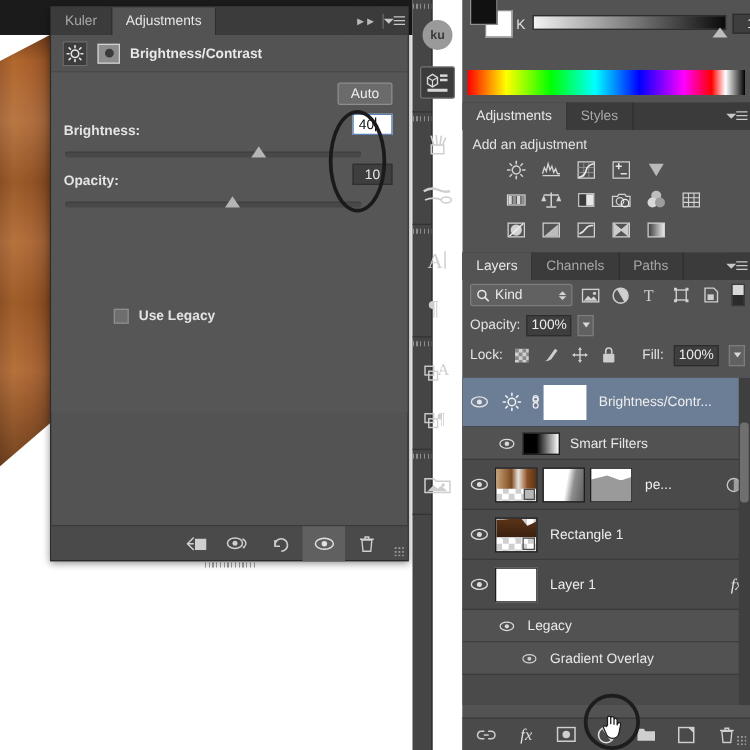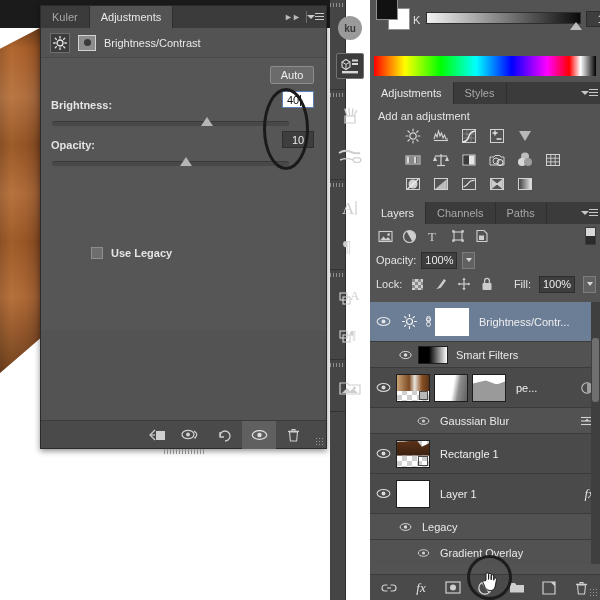--- a/index.html
+++ b/index.html
@@ -79,21 +79,21 @@
   }
   .ps-adj-icon {
     width:20px; height:20px; background:#3c3c3c; border:1px solid #6e6e6e;
     display:flex; align-items:center; justify-content:center;
   }
   .mask-chip {
     width:18px; height:16px; background:#8c8c8c; border:1px solid #d2d2d2;
     display:flex; align-items:center; justify-content:center;
   }
   .mask-chip .dot { width:7px; height:7px; border-radius:50%; background:#3a3a3a; }
-  .prop-title { font-size:11px; font-weight:normal; color:#e9e9e9; }
+  .prop-title { font-size:11px; font-weight:bold; color:#e9e9e9; }
 
   .prop-body { position:relative; height:272px; background:#565656; }
   .auto-btn {
     position:absolute; right:12px; top:8px; width:44px; height:18px;
     background:#6b6b6b; border:1px solid #8d8d8d; border-radius:2px;
     color:#efefef; font-size:11px; line-height:16px; text-align:center;
   }
   .slider-label {
     position:absolute; font-size:11px; font-weight:bold; color:#e4e4e4;
   }
@@ -699,20 +699,31 @@
         <div class="panelmenu">
           <div class="hamburger">
               <i></i>
               <i></i>
               <i></i>
             </div>
         </div>
       </div>
 
       <div class="filter-row">
+        <div class="kind-sel">
+          <svg width="11" height="11" viewBox="0 0 11 11">
+            <circle cx="4.5" cy="4.5" r="3.2" fill="none" stroke="#e6e6e6" stroke-width="1.2"></circle>
+            <line x1="6.9" y1="6.9" x2="10" y2="10" stroke="#e6e6e6" stroke-width="1.4"></line>
+          </svg>
+          <span>Kind</span>
+          <span class="spin">
+              <i class="u"></i>
+              <i class="d"></i>
+            </span>
+        </div>
         <div class="filt-ic">
           <svg width="15" height="13" viewBox="0 0 15 13">
             <rect x="1" y="1.5" width="13" height="10" fill="none" stroke="#cfcfcf" stroke-width="1.1"></rect>
             <path d="M2 10.5 L5.5 6.5 L8 9 L10 7 L13 10.5 Z" fill="#cfcfcf"></path>
             <circle cx="10.6" cy="4.6" r="1.3" fill="#cfcfcf"></circle>
           </svg>
         </div>
         <div class="filt-ic">
           <svg width="15" height="15" viewBox="0 0 15 15">
             <circle cx="7.5" cy="7.5" r="6" fill="none" stroke="#cfcfcf" stroke-width="1.2"></circle>
@@ -858,41 +869,20 @@
           <div class="row-right">
             <span>
               <svg width="14" height="14" viewBox="0 0 14 14">
                 <circle cx="7" cy="7" r="5.2" fill="none" stroke="#c4c4c4" stroke-width="1.1"></circle>
                 <path d="M7 2 a5 5 0 0 1 0 10 Z" fill="#9d9d9d"></path>
               </svg>
             </span>
           </div>
         </div>
 
-        <div class="layer-row sub">
-          <div class="eye-cell" style="margin-left:40px;">
-            <svg width="13" height="10" viewBox="0 0 13 10">
-              <ellipse cx="6.5" cy="5" rx="5.4" ry="3.4" fill="none" stroke="#cdcdcd" stroke-width="1"></ellipse>
-              <circle cx="6.5" cy="5" r="1.6" fill="#cdcdcd"></circle>
-            </svg>
-          </div>
-          <div class="sub-label">Gaussian Blur</div>
-          <div class="row-right">
-            <span>
-              <svg width="14" height="12" viewBox="0 0 14 12">
-                <g stroke="#d4d4d4" stroke-width="1.1">
-                  <line x1="1" y1="2.5" x2="13" y2="2.5"></line>
-                  <line x1="1" y1="6" x2="13" y2="6"></line>
-                  <line x1="1" y1="9.5" x2="13" y2="9.5"></line>
-                </g>
-                <path d="M7 3.6 L9 6 L5 6 Z" fill="#d4d4d4"></path>
-              </svg>
-            </span>
-          </div>
-        </div>
 
         <div class="layer-row">
           <div class="eye-cell">
             <svg width="15" height="11" viewBox="0 0 15 11">
               <ellipse cx="7.5" cy="5.5" rx="6.4" ry="4" fill="none" stroke="#dadada" stroke-width="1.1"></ellipse>
               <circle cx="7.5" cy="5.5" r="2" fill="#dadada"></circle>
             </svg>
           </div>
           <div class="thumb checker-bg">
             <div style="position:absolute;left:0;top:0;width:100%;height:58%;

